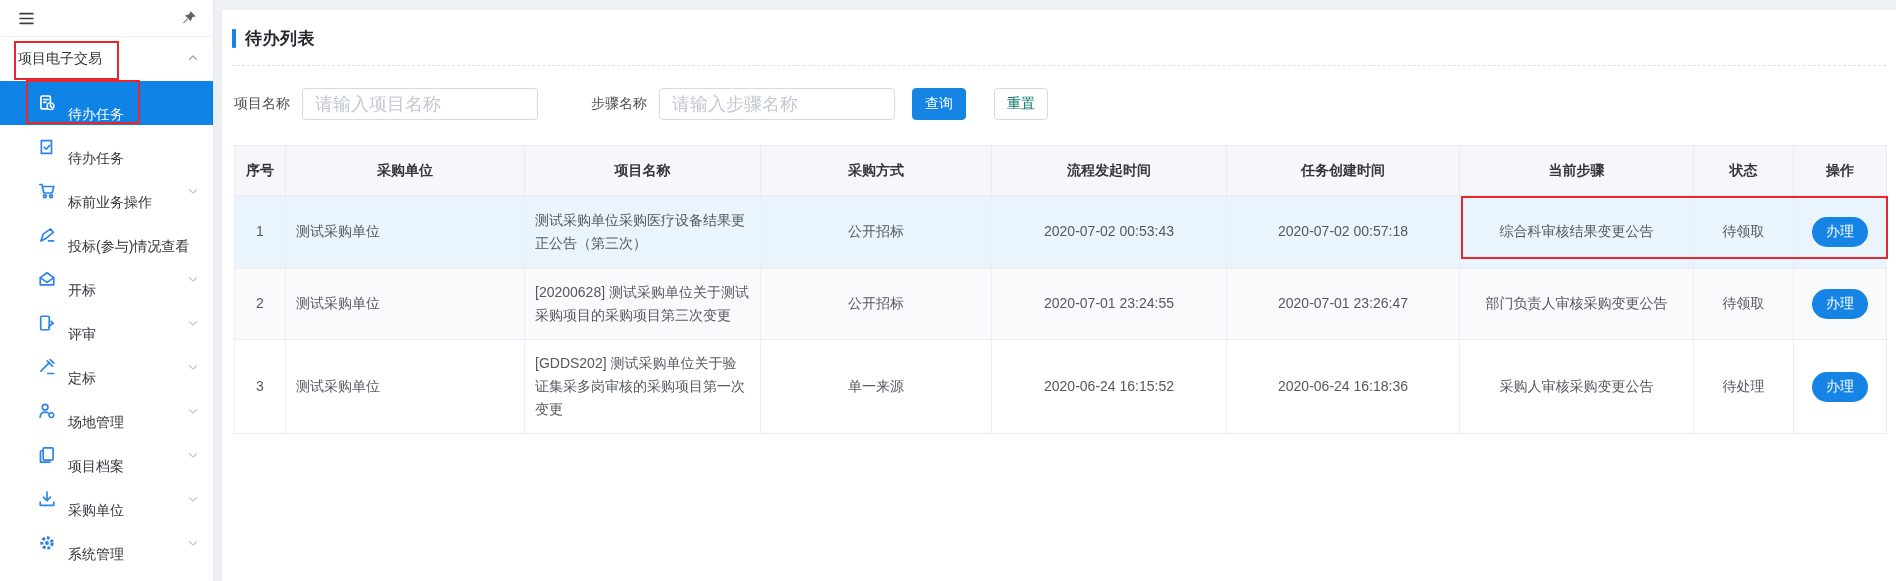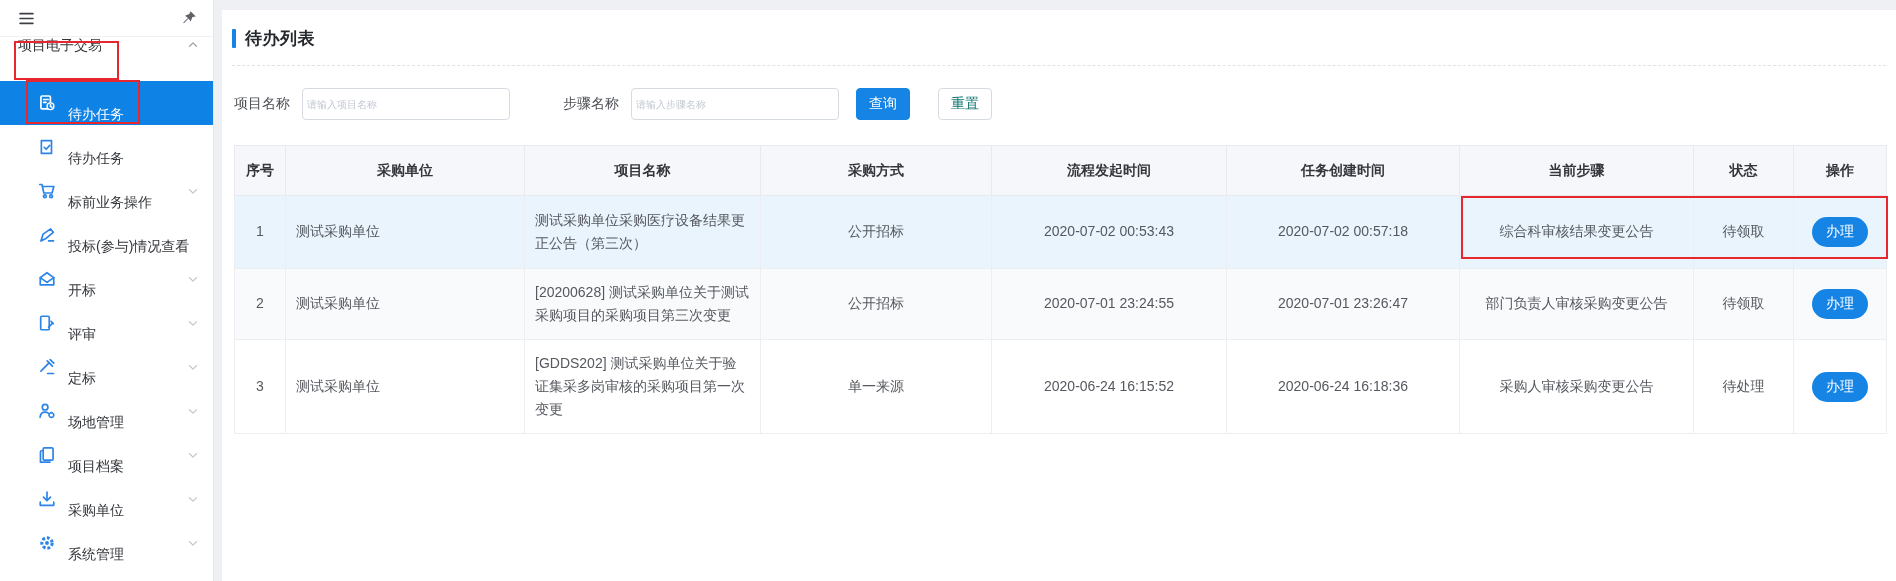--- a/index.html
+++ b/index.html
@@ -14,21 +14,21 @@
   .sidebar {
     position:absolute; left:0; top:0; width:214px; height:581px;
     background:#fff; border-right:1px solid #e4e7ec;
   }
   .sb-top {
     height:37px; display:flex; align-items:center; justify-content:space-between;
     padding:0 16px 0 18px; border-bottom:1px solid #f0f1f4;
   }
   .icon-btn { display:inline-flex; cursor:pointer; }
   .sb-group {
-    height:44px; display:flex; justify-content:space-between;
+    height:44px; display:flex; align-items:center; justify-content:space-between;
     padding:0 14px 0 18px; cursor:pointer;gap:12px;
   }
   .sb-group-label { font-size:14px; color:#33363b; }
   .sb-items { display:block; }
   .sb-item {
     height:44px; display:flex; align-items:center;
     padding-left:38px; padding-right:14px; cursor:pointer;
     font-size:14px; color:#33363b; position:relative;
   }
   .sb-item .sb-ic { width:18px; height:18px; display:inline-flex; margin-right:12px; flex:0 0 18px; }
@@ -40,23 +40,23 @@
     position:absolute; left:222px; top:10px; right:0; bottom:0;
     background:#fff; padding:15px 10px 0 10px;
   }
   .title-row { display:flex; align-items:center; height:22px; margin-top:2px; }
   .title-accent { width:4px; height:19px; background:#1584e5; border-radius:1px; }
   .page-title { font-size:17px; font-weight:bold; color:#25282d; margin-left:9px; letter-spacing:.5px; }
   .dashed-divider { margin-top:16px; border-top:1px dashed #dfe2e8; height:0; }
   .filters { margin-top:22px; display:flex; align-items:center; height:32px; }
   .f-label { font-size:14px; color:#4c4f54; margin-left:2px; }
   .f-input {
-    height:32px; width:208px; margin-left:12px;
+    height:32px; width:236px; margin-left:12px;
     border:1px solid #d6dae1; border-radius:4px;
-    padding:0 4px; font-size:10px; color:#333; outline:none;
+    padding:0 12px; font-size:18px; color:#333; outline:none;
     font-family:"Liberation Sans", sans-serif;
   }
   .f-input::placeholder { color:#c3c8d2; }
   .f-label.second { margin-left:53px; }
   .btn { height:32px; border-radius:4px; font-size:14px; cursor:pointer; font-family:"Liberation Sans", sans-serif; }
   .btn-primary { width:54px; margin-left:17px; background:#1584e5; color:#fff; border:1px solid #1584e5; }
   .btn-plain { width:54px; margin-left:28px; background:#fff; color:#0f766e; border:1px solid #d6dae1; }
   
   .todo-table {
     margin:25px 0 0 2px; width:1652px;

